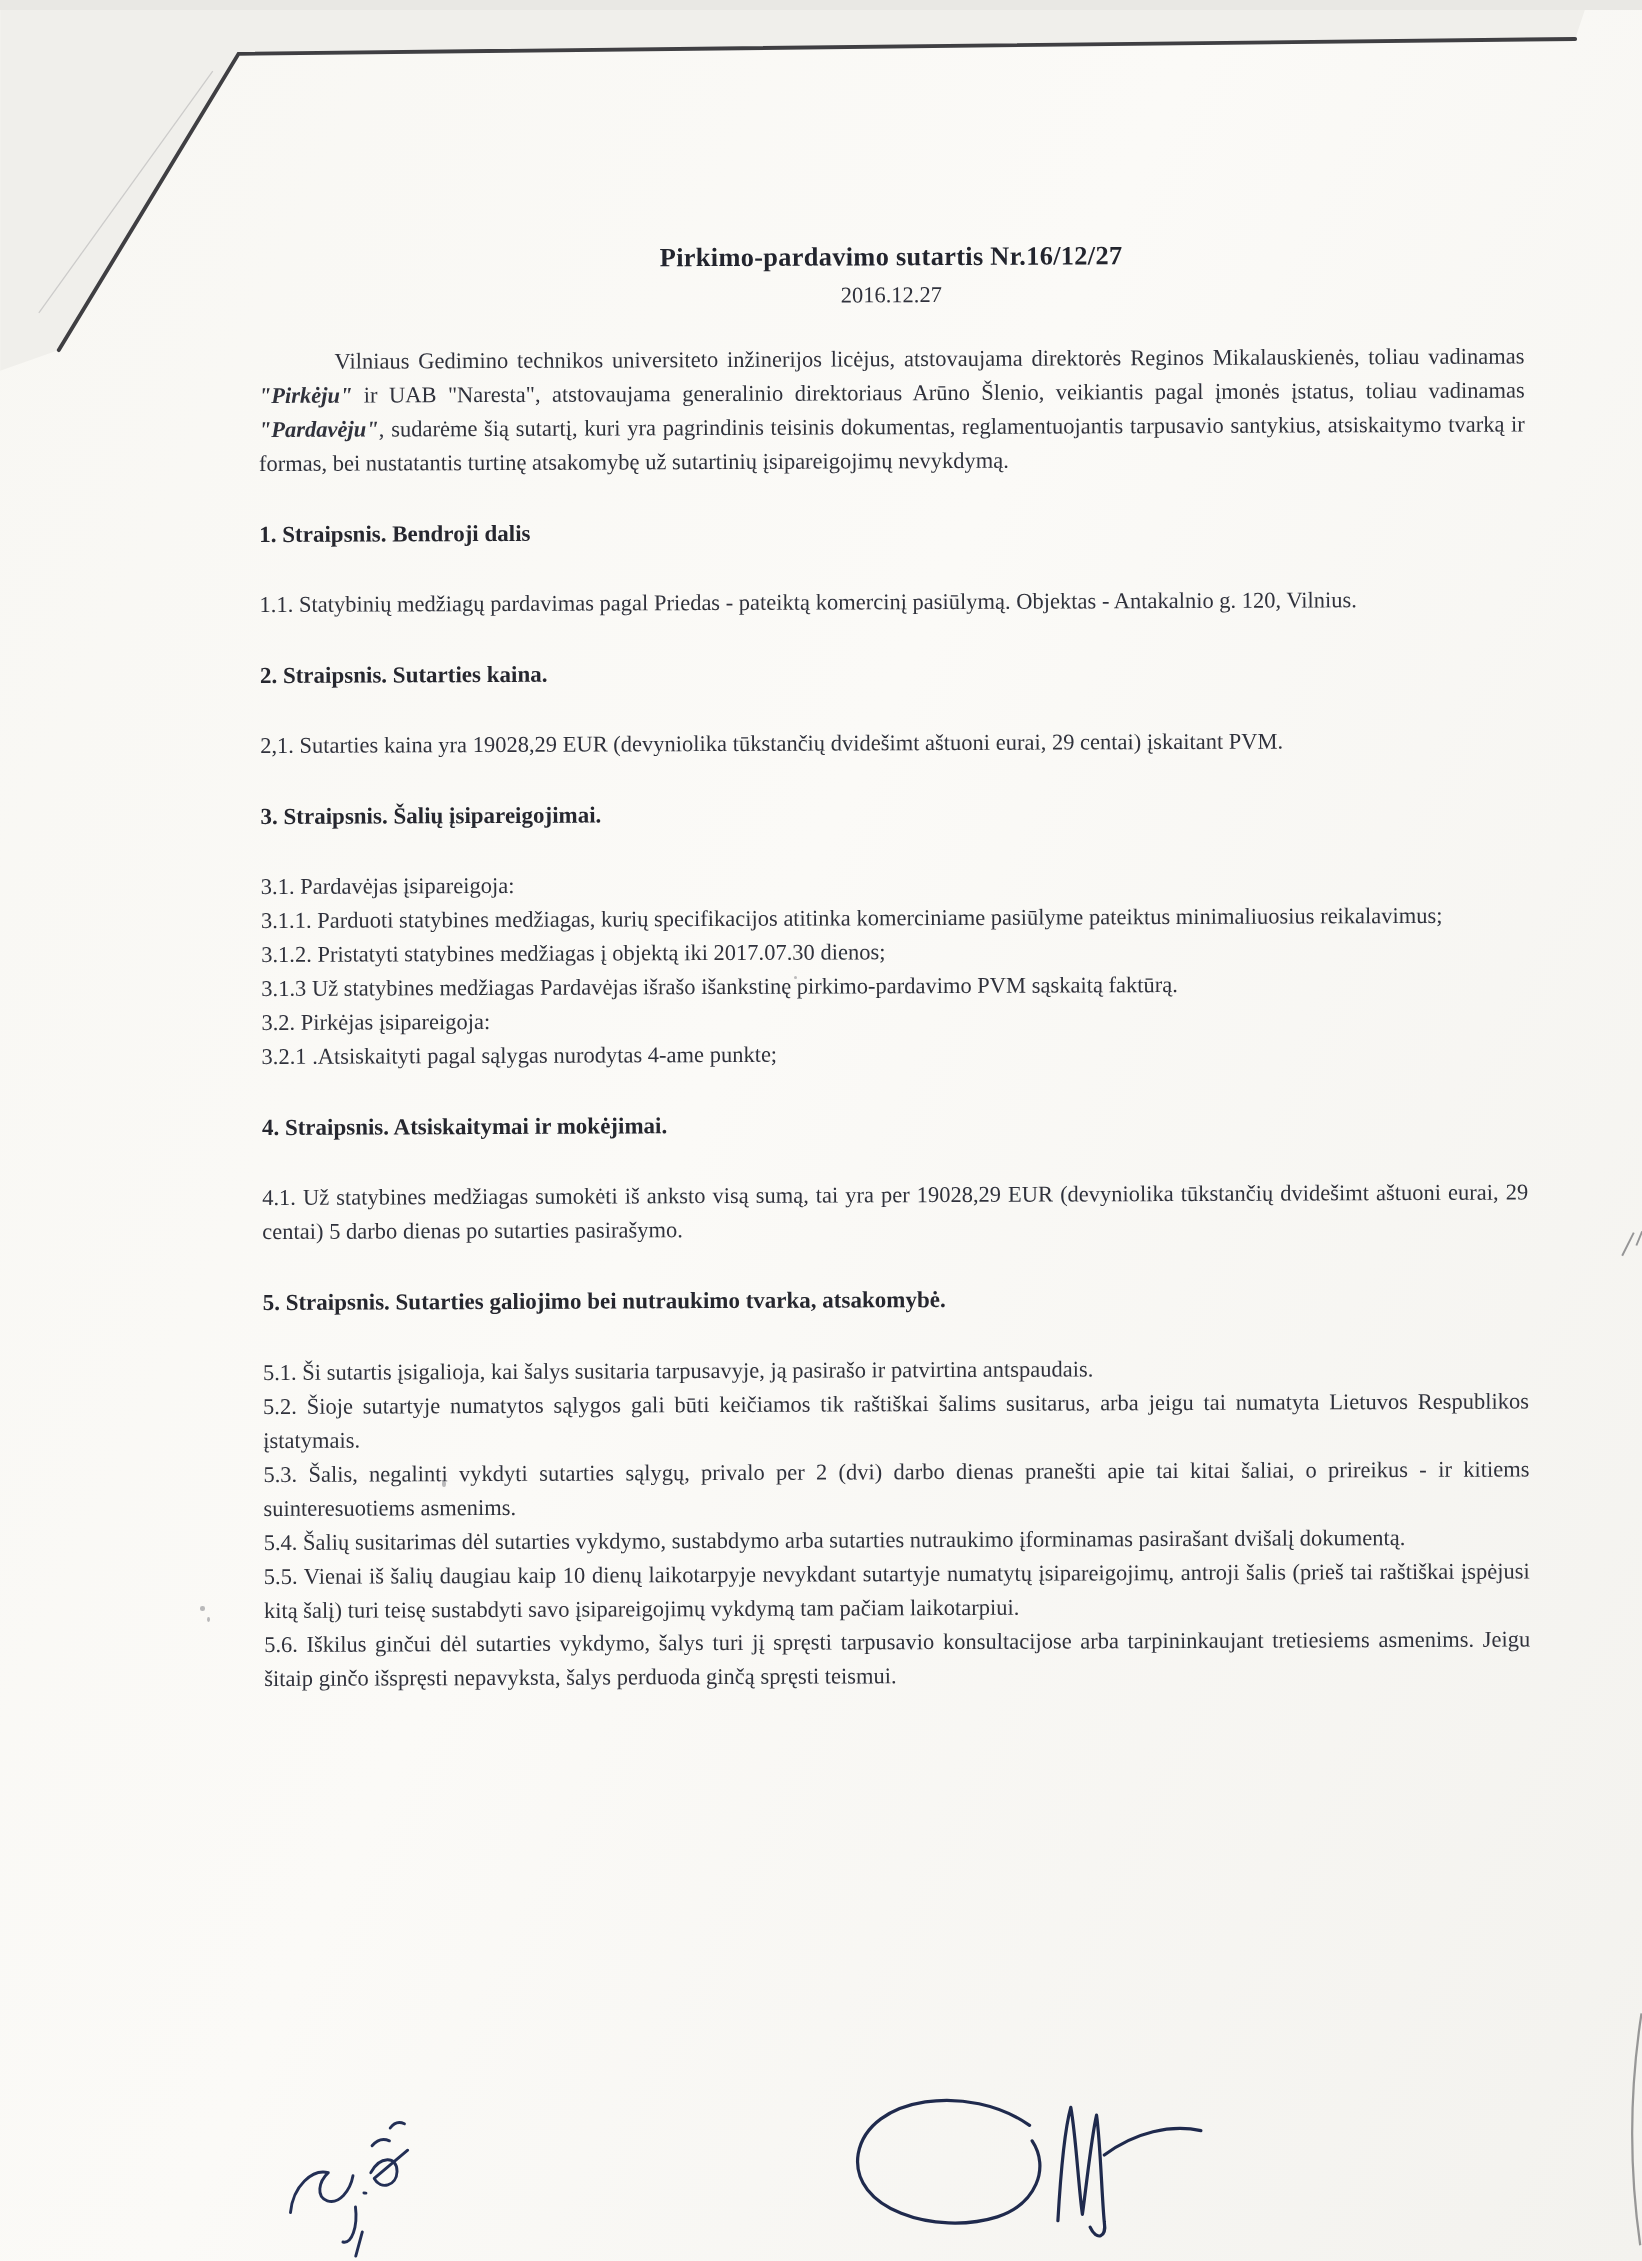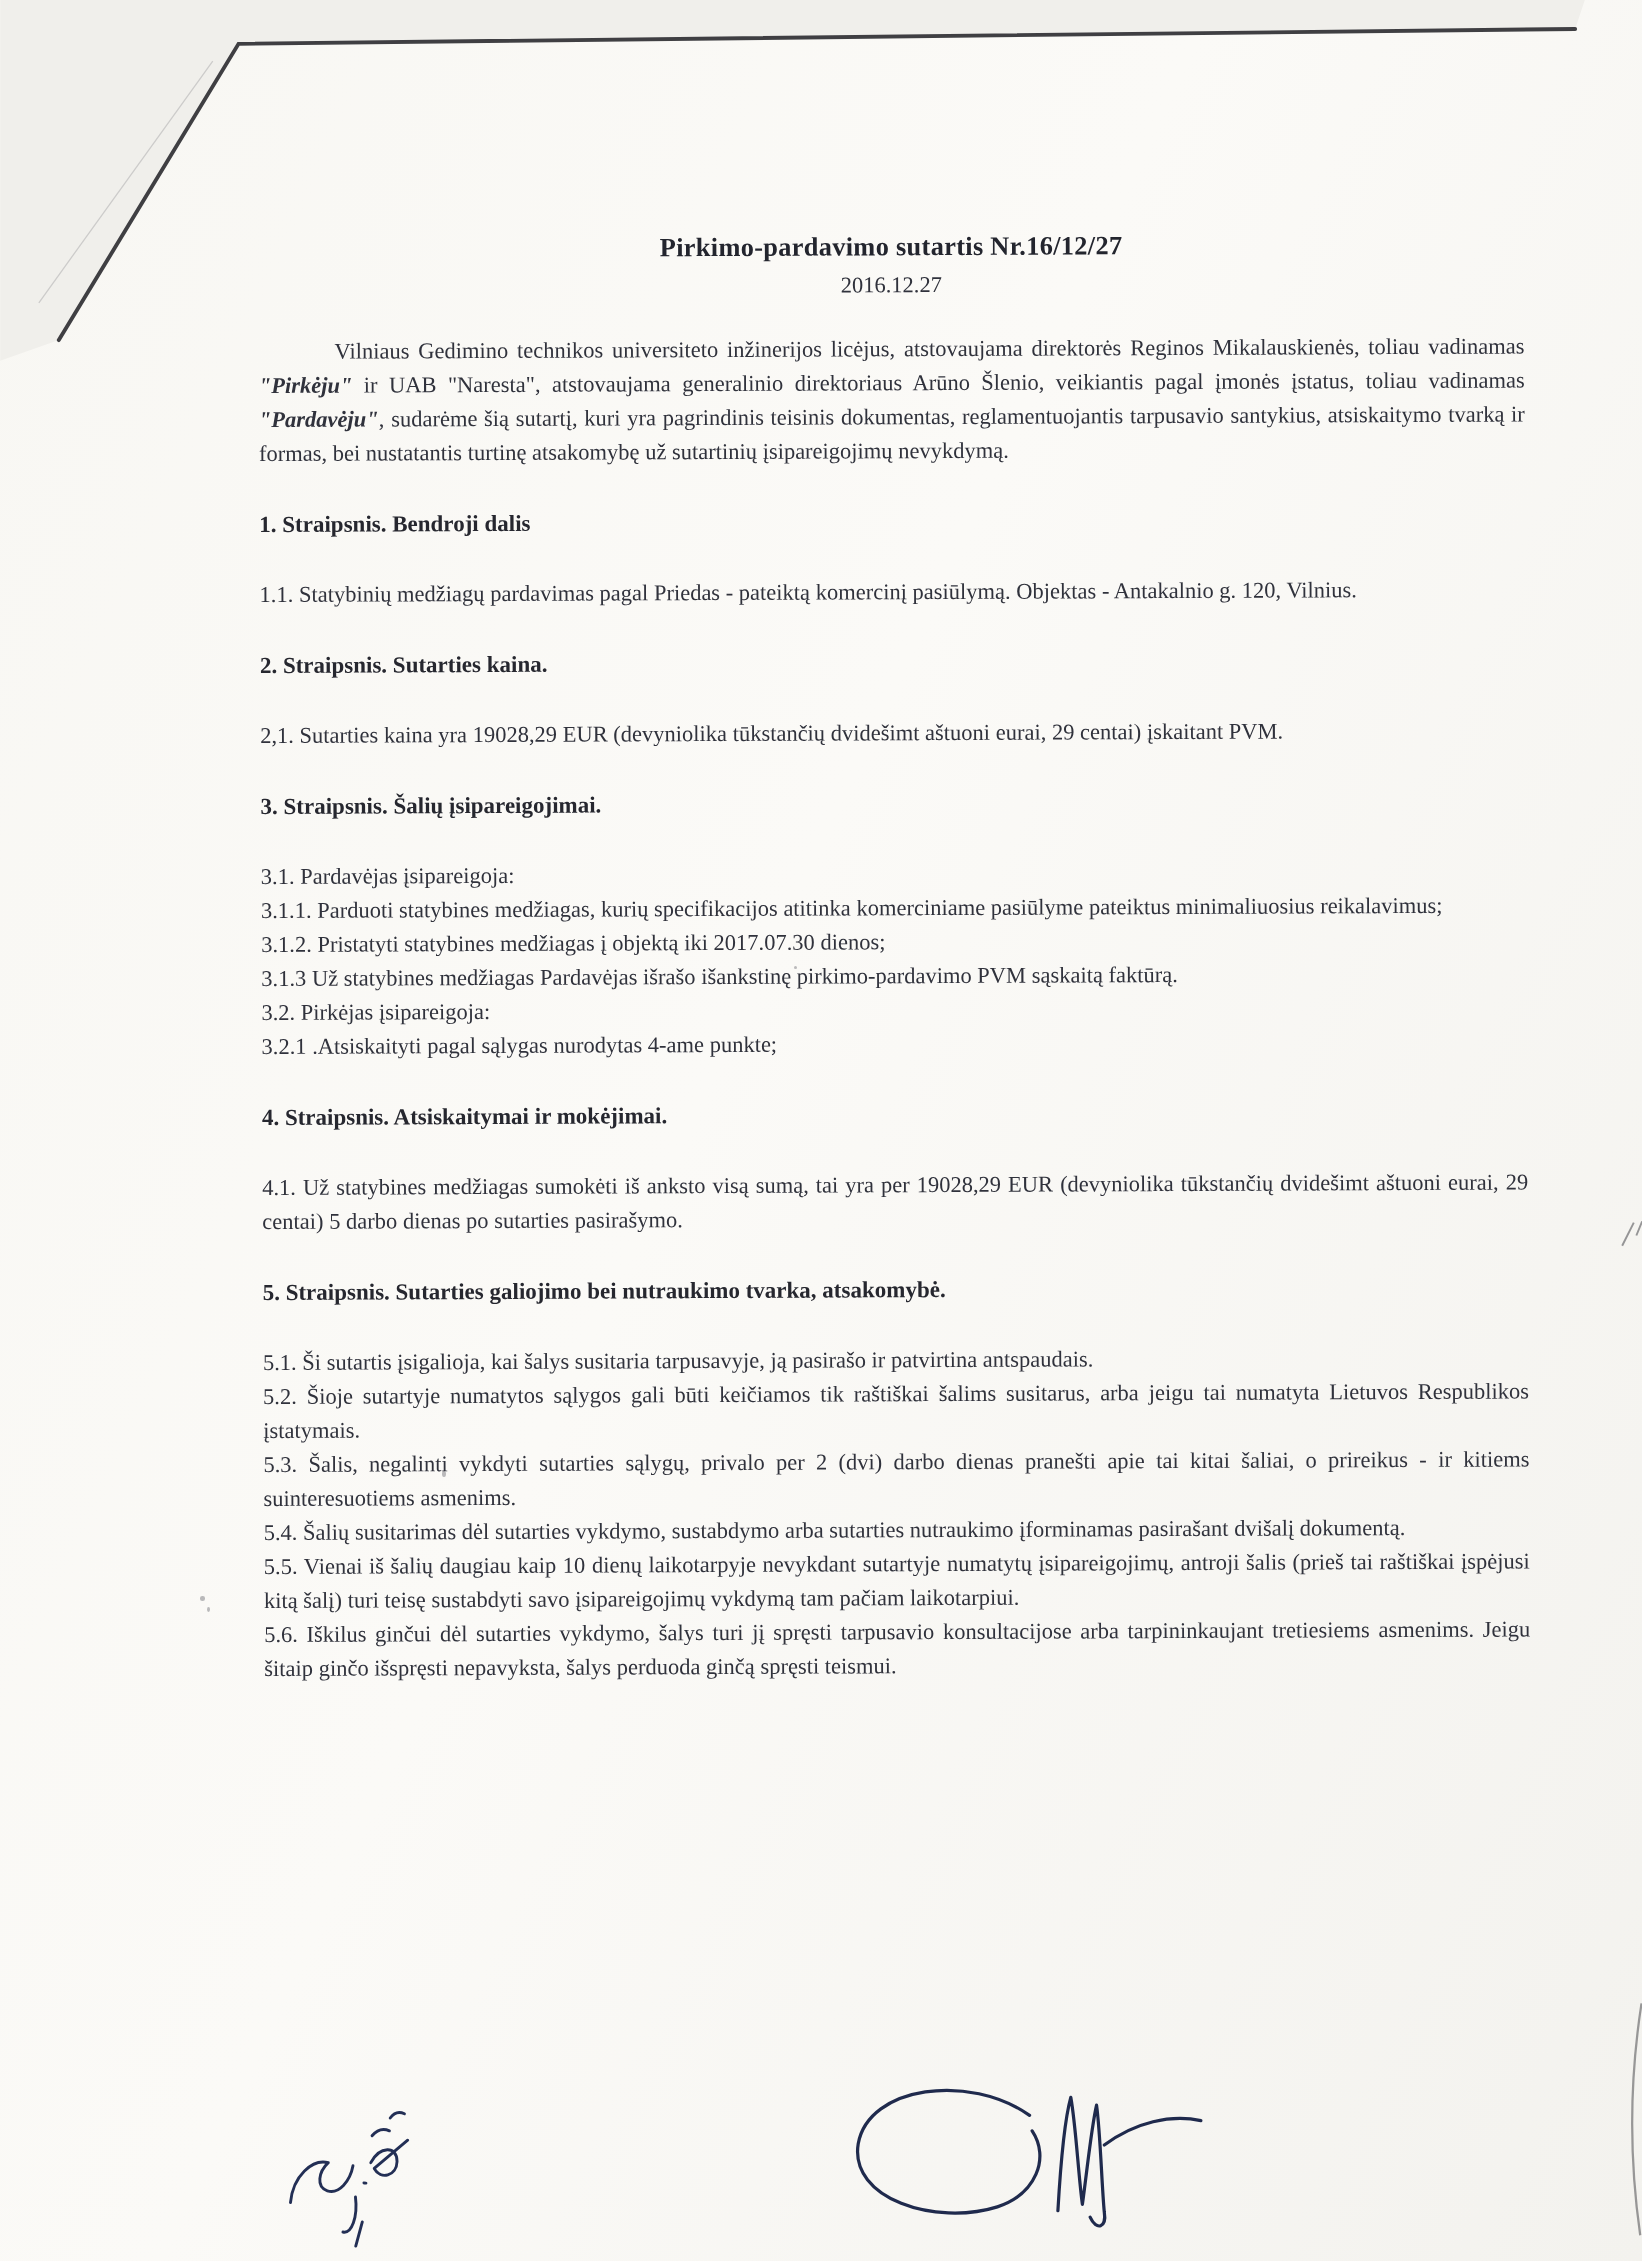--- a/index.html
+++ b/index.html
@@ -8,20 +8,21 @@
     height: 2261px;
     overflow: hidden;
     position: relative;
     background: #e9e8e4;
     font-family: "Liberation Serif", serif;
   }
   .page {
     position: absolute;
     inset: 0;
     background: linear-gradient(115deg, #f8f7f3 0%, #fbfaf7 45%, #f3f2ee 100%);
+    margin-top: 10px;
   }
   .artifacts {
     position: absolute;
     inset: 0;
     pointer-events: none;
   }
   .content {
     position: absolute;
     left: 258px;
     top: 232px;

